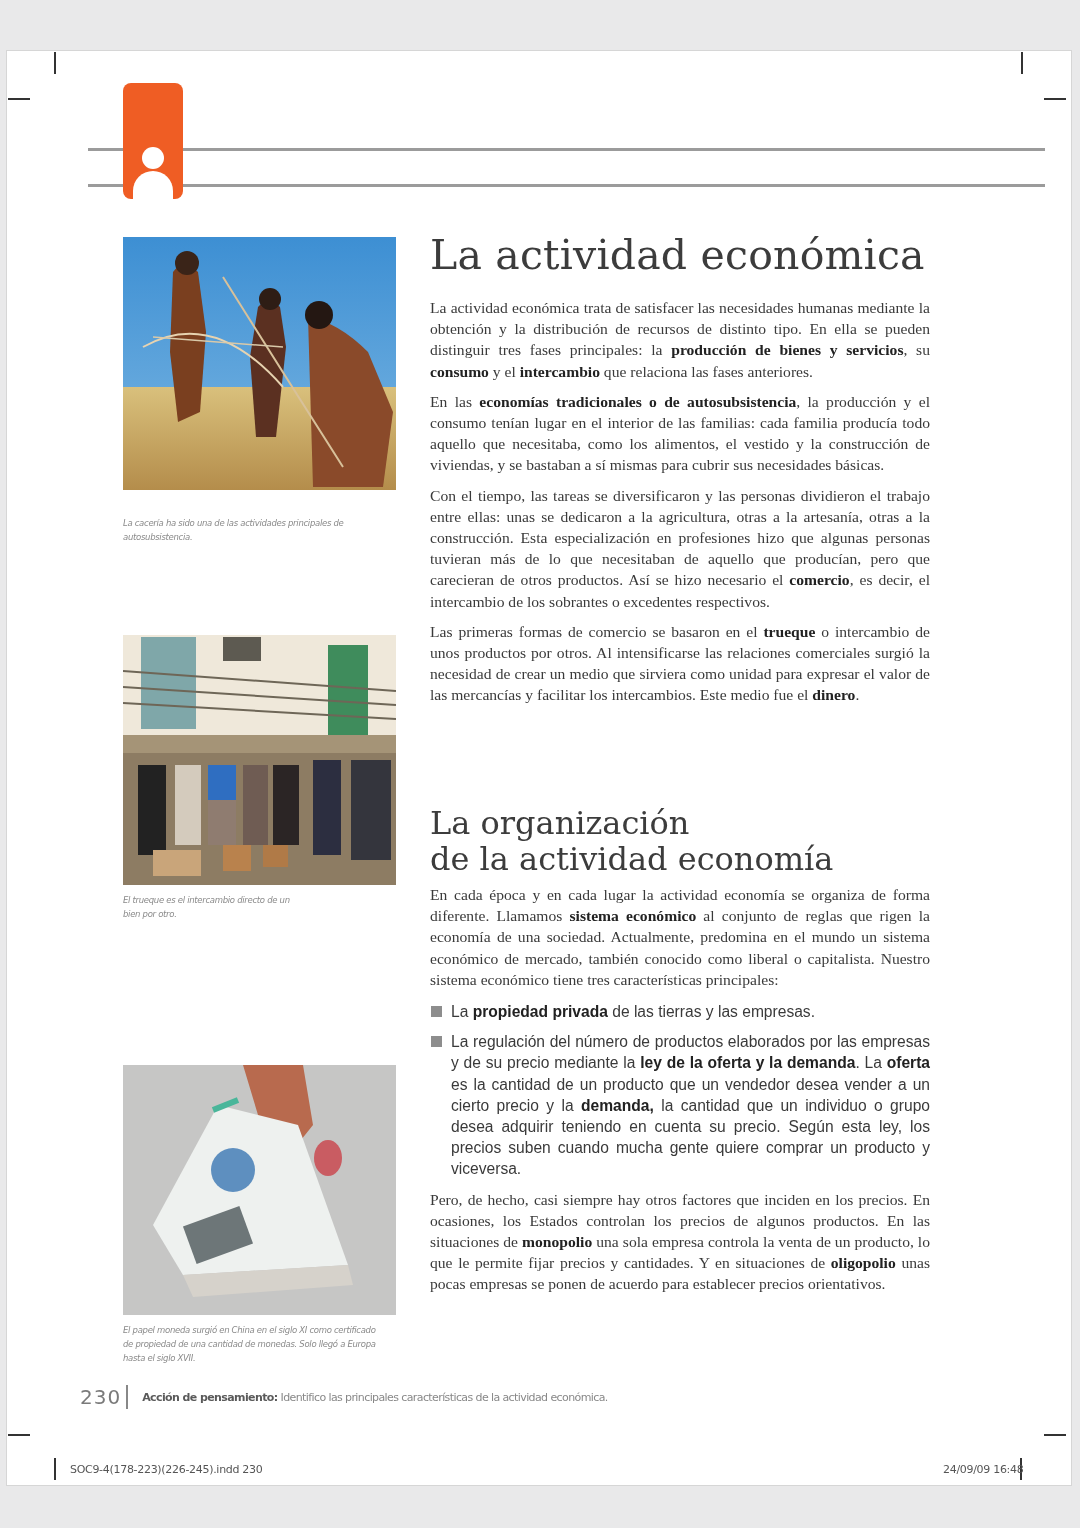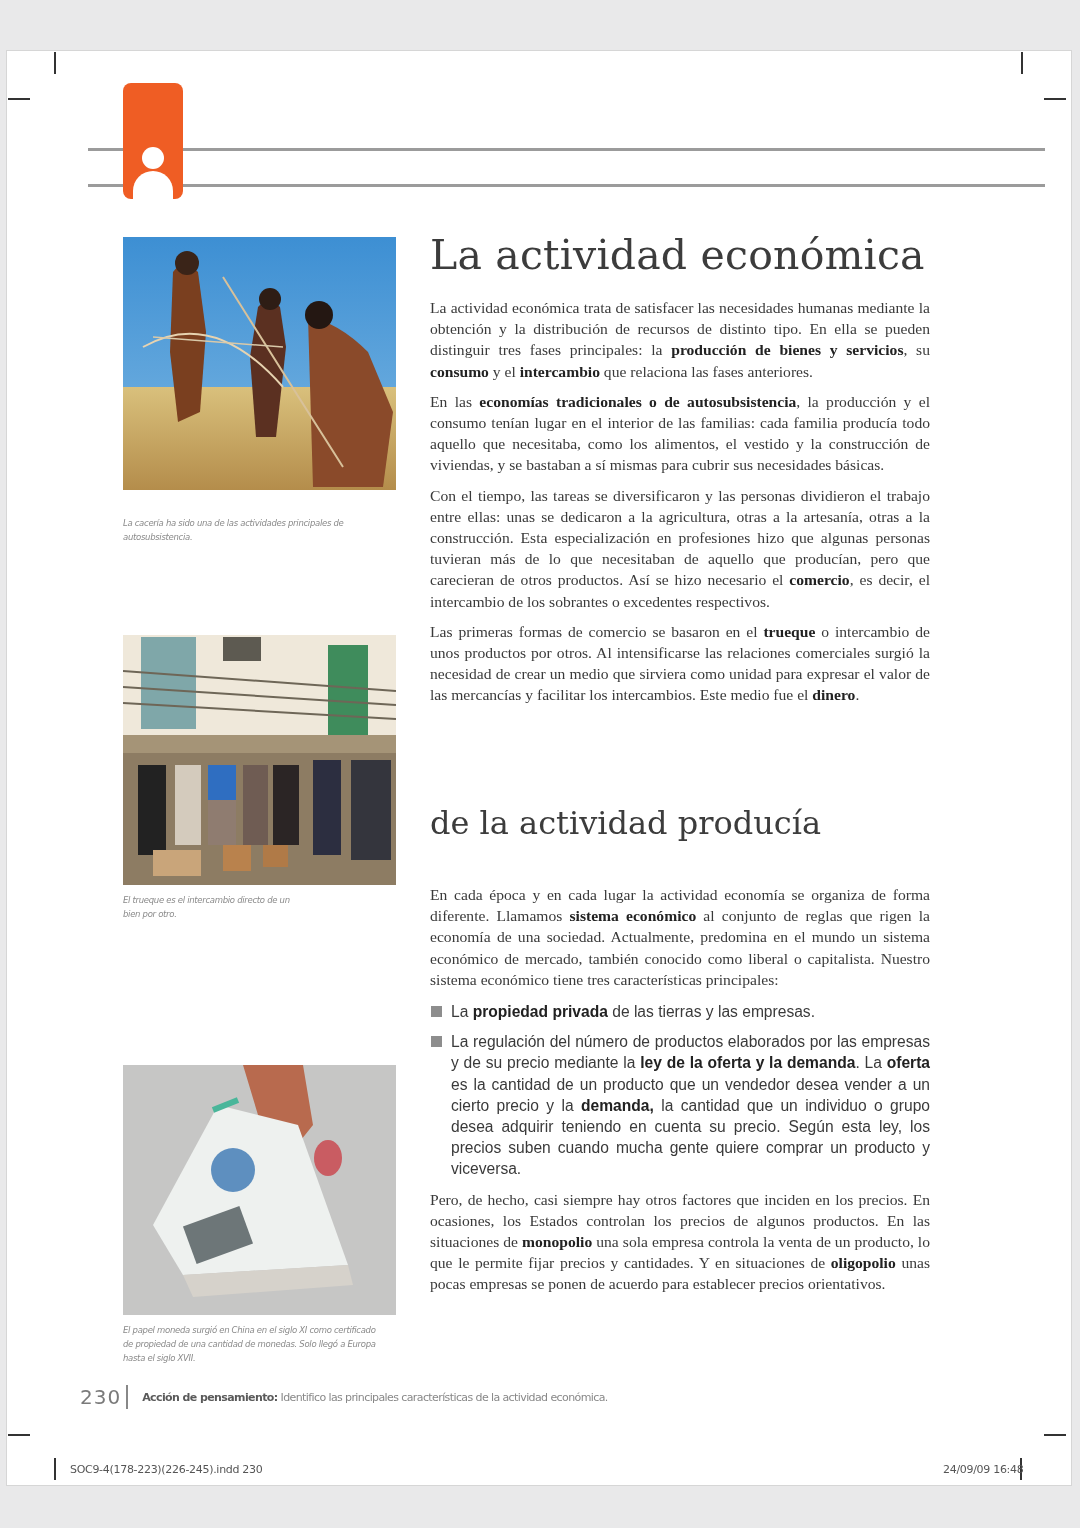--- a/index.html
+++ b/index.html
@@ -161,21 +161,22 @@
 </div>
 
 <div class="col" style="top:288px;">
   <p style="margin-bottom:9px;margin-top:9px;">La actividad económica trata de satisfacer las necesidades humanas mediante la obtención y la distribución de recursos de distinto tipo. En ella se pueden distinguir tres fases principales: la <b>producción de bienes y servicios</b>, su <b>consumo</b> y el <b>intercambio</b> que relaciona las fases anteriores.</p>
   <p style="margin-bottom:9px;">En las <b>economías tradicionales o de autosubsistencia</b>, la producción y el consumo tenían lugar en el interior de las familias: cada familia producía todo aquello que necesitaba, como los alimentos, el vestido y la construcción de viviendas, y se bastaban a sí mismas para cubrir sus necesidades básicas.</p>
   <p style="margin-bottom:9px;">Con el tiempo, las tareas se diversificaron y las personas dividieron el trabajo entre ellas: unas se dedicaron a la agricultura, otras a la artesanía, otras a la construcción. Esta especialización en profesiones hizo que algunas personas tuvieran más de lo que necesitaban de aquello que producían, pero que carecieran de otros productos. Así se hizo necesario el <b>comercio</b>, es decir, el intercambio de los sobrantes o excedentes respectivos.</p>
   <p>Las primeras formas de comercio se basaron en el <b>trueque</b> o intercambio de unos productos por otros. Al intensificarse las relaciones comerciales surgió la necesidad de crear un medio que sirviera como unidad para expresar el valor de las mercancías y facilitar los intercambios. Este medio fue el <b>dinero</b>.</p>
 </div>
 
 <div class="col" style="top:805px;">
-  <h2>de la actividad producía</h2>
+  <h2>La organización</h2>
+  <h2>de la actividad economía</h2>
 </div>
 
 <div class="col" style="top:884px;">
   <p style="margin-bottom:11px;">En cada época y en cada lugar la actividad economía se organiza de forma diferente. Llamamos <b>sistema económico</b> al conjunto de reglas que rigen la economía de una sociedad. Actualmente, predomina en el mundo un sistema económico de mercado, también conocido como liberal o capitalista. Nuestro sistema económico tiene tres características principales:</p>
   <ul>
     <li><span class="sq"></span><span>La <b>propiedad privada</b> de las tierras y las empresas.</span></li>
     <li><span class="sq"></span><span>La regulación del número de productos elaborados por las empresas y de su precio mediante la <b>ley de la oferta y la demanda</b>. La <b>oferta</b> es la cantidad de un producto que un vendedor desea vender a un cierto precio y la <b>demanda,</b> la cantidad que un individuo o grupo desea adquirir teniendo en cuenta su precio. Según esta ley, los precios suben cuando mucha gente quiere comprar un producto y viceversa.</span></li>
   </ul>
   <p style="margin-top:0px;">Pero, de hecho, casi siempre hay otros factores que inciden en los precios. En ocasiones, los Estados controlan los precios de algunos productos. En las situaciones de <b>monopolio</b> una sola empresa controla la venta de un producto, lo que le permite fijar precios y cantidades. Y en situaciones de <b>oligopolio</b> unas pocas empresas se ponen de acuerdo para establecer precios orientativos.</p>
 </div>

